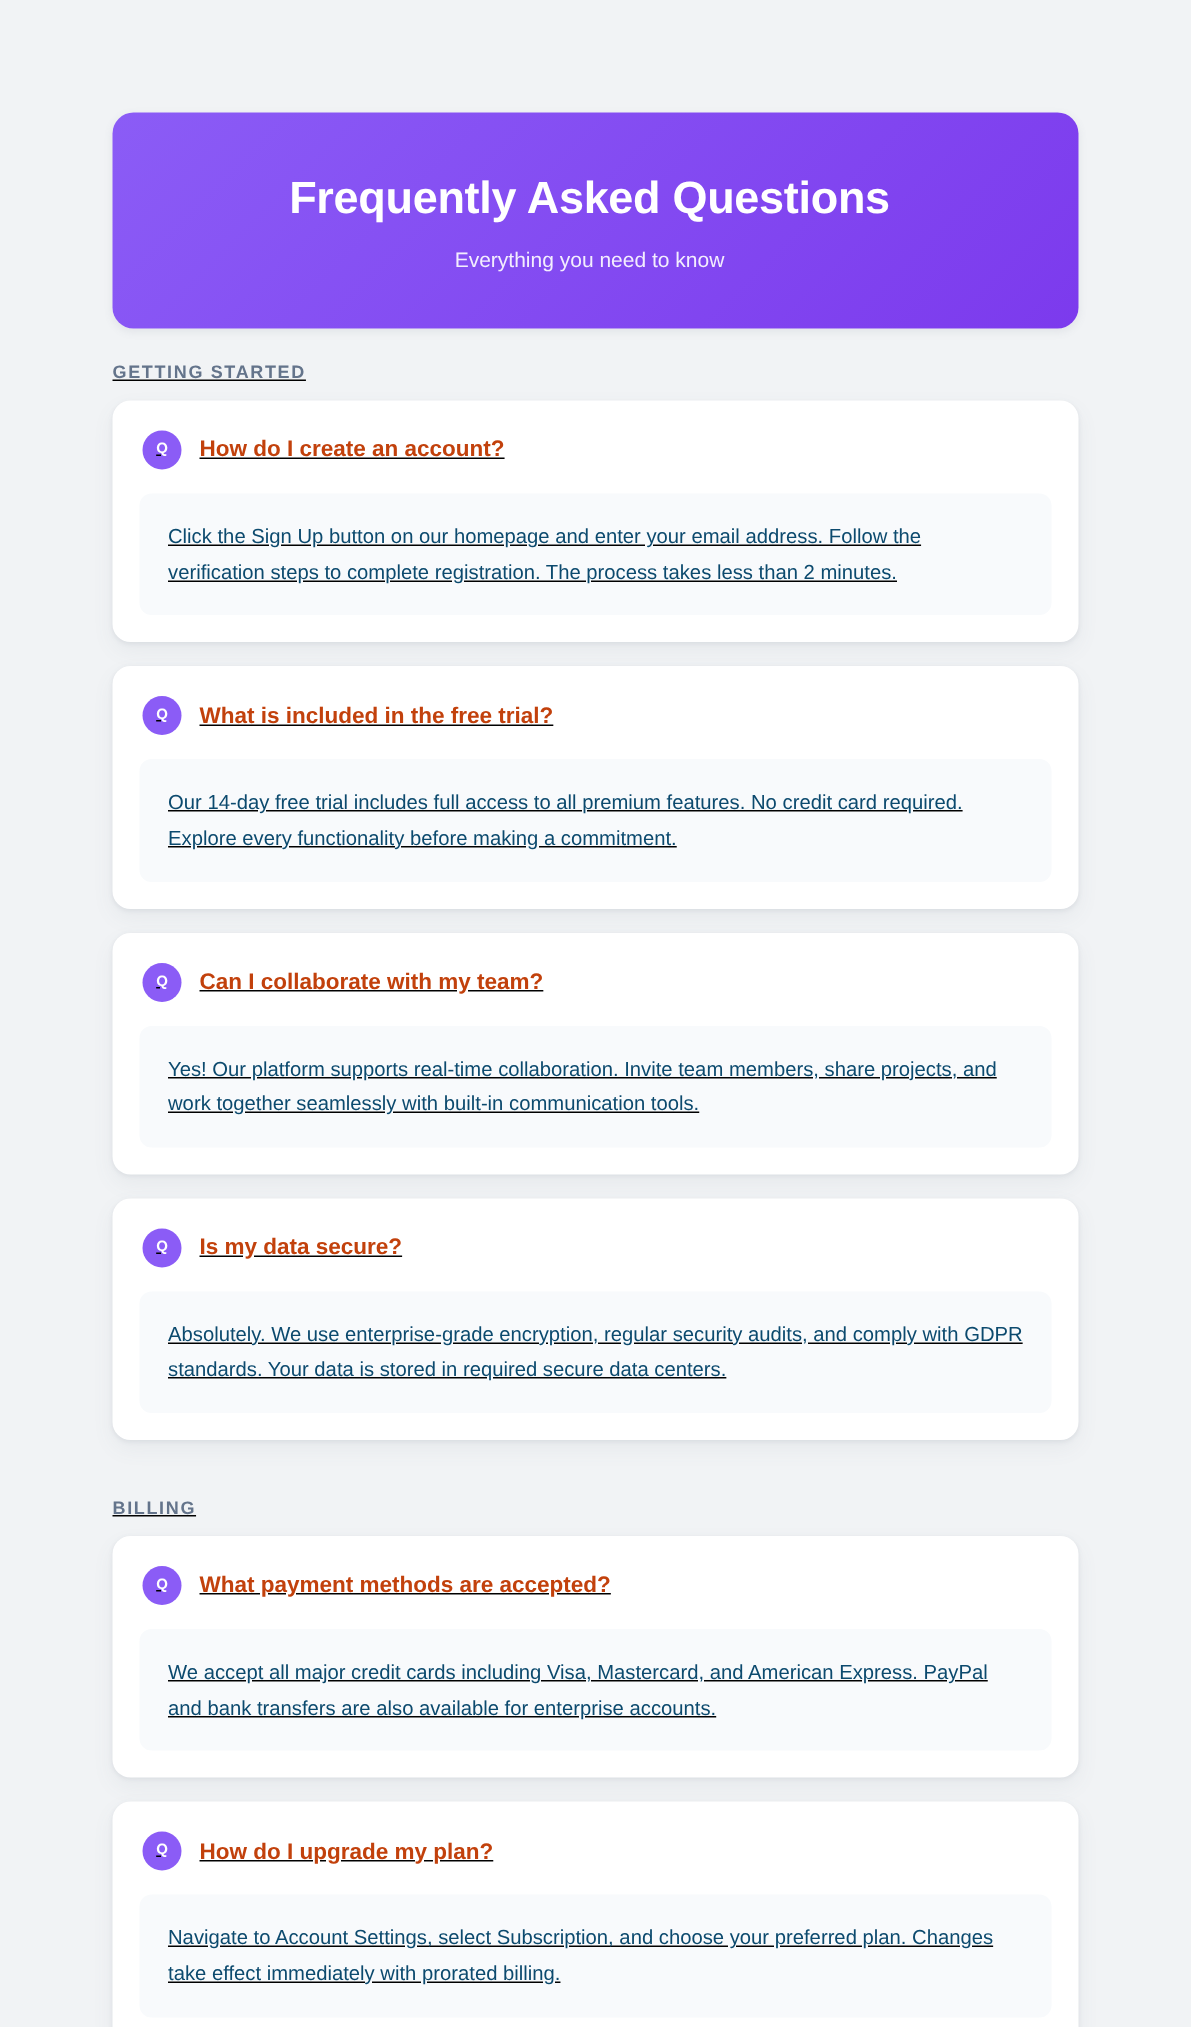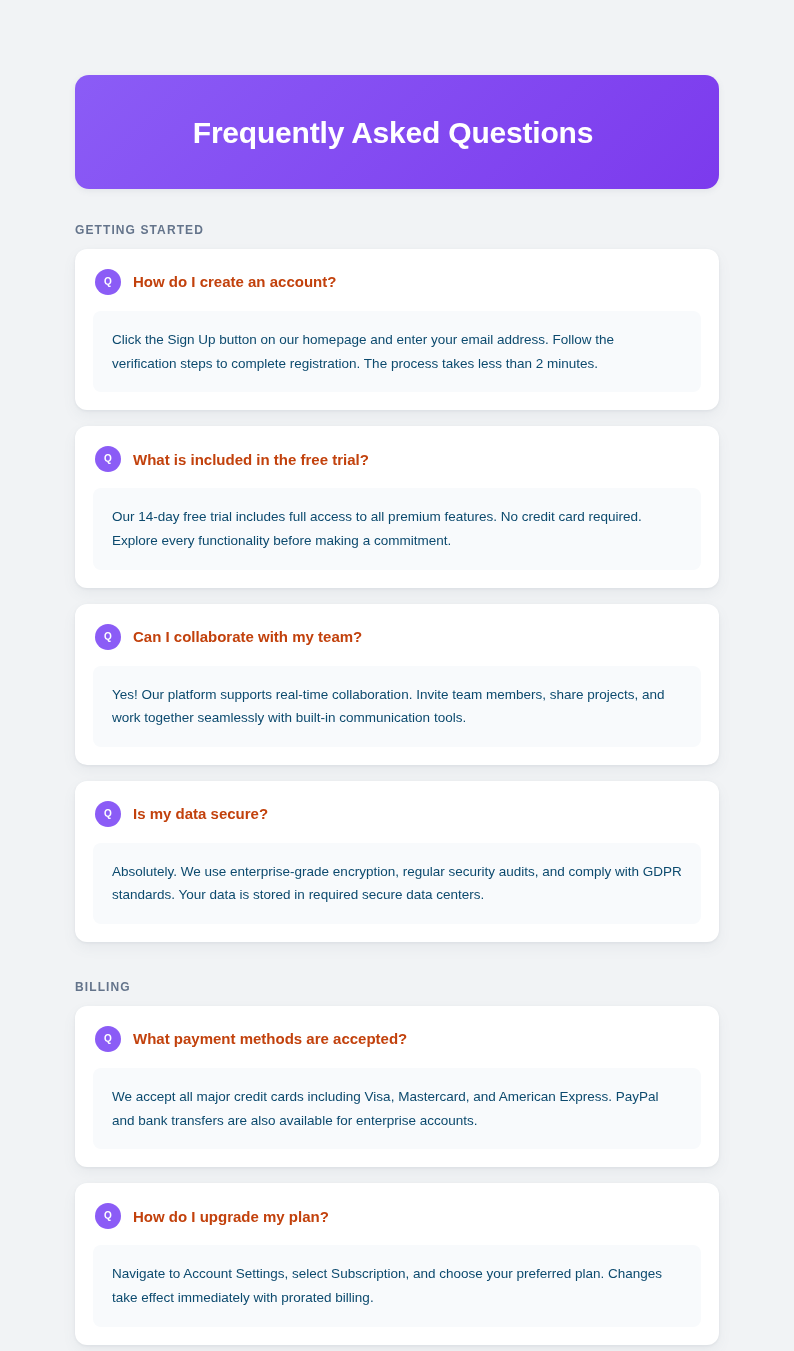--- a/index.html
+++ b/index.html
@@ -35,21 +35,21 @@
     line-height: 1.2;
   }
   .faq-subtitle {
     margin-top: 14px;
     color: rgba(255, 255, 255, 0.90);
     font-size: 14px;
     font-weight: normal;
   }
 
   
-  .section { margin-top: 12px; }
+  .section { margin-top: 0; text-decoration: underline; }
   .section-label {
     color: #64748b;
     font-size: 12px;
     font-weight: bold;
     letter-spacing: 1.1px;
     text-transform: uppercase;
     padding: 22px 0 12px 0;
   }
 
   
@@ -99,20 +99,21 @@
     line-height: 1.75;
   }
 </style>
 </head>
 <body>
 
 <div class="page">
 
   <div class="faq-header">
     <h1 class="faq-title">Frequently Asked Questions</h1>
+    <div class="faq-subtitle">Everything you need to know</div>
   </div>
 
   <div id="sections-root">
       <div class="section">
         <div class="section-label">GETTING STARTED</div>
         <div class="faq-card">
           <div class="faq-question-row">
             <span class="q-badge">Q</span>
             <span class="question-text">How do I create an account?</span>
           </div>

